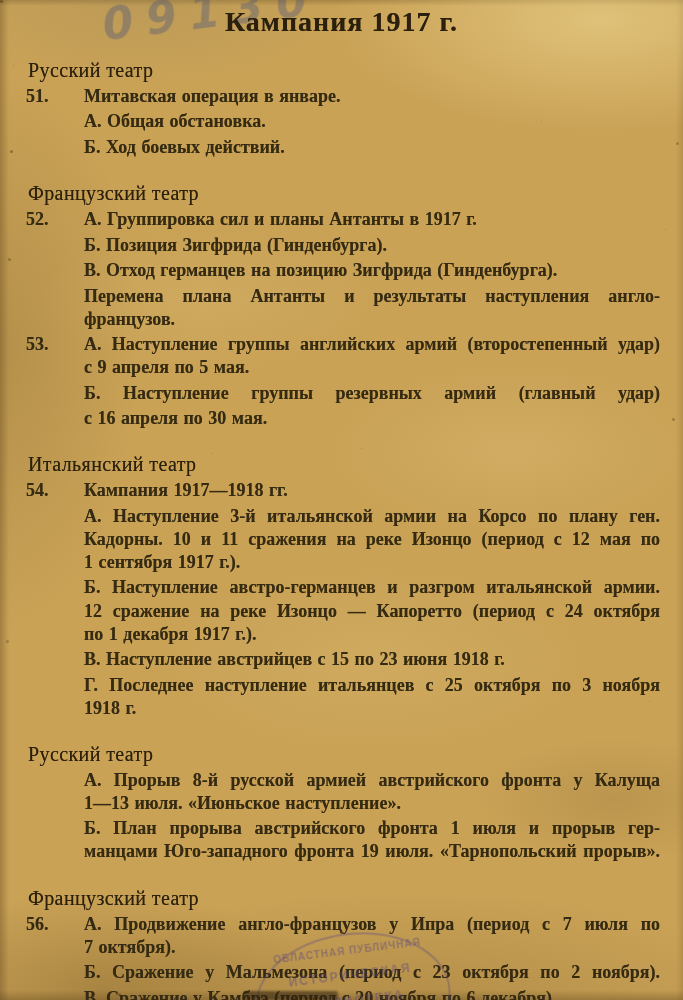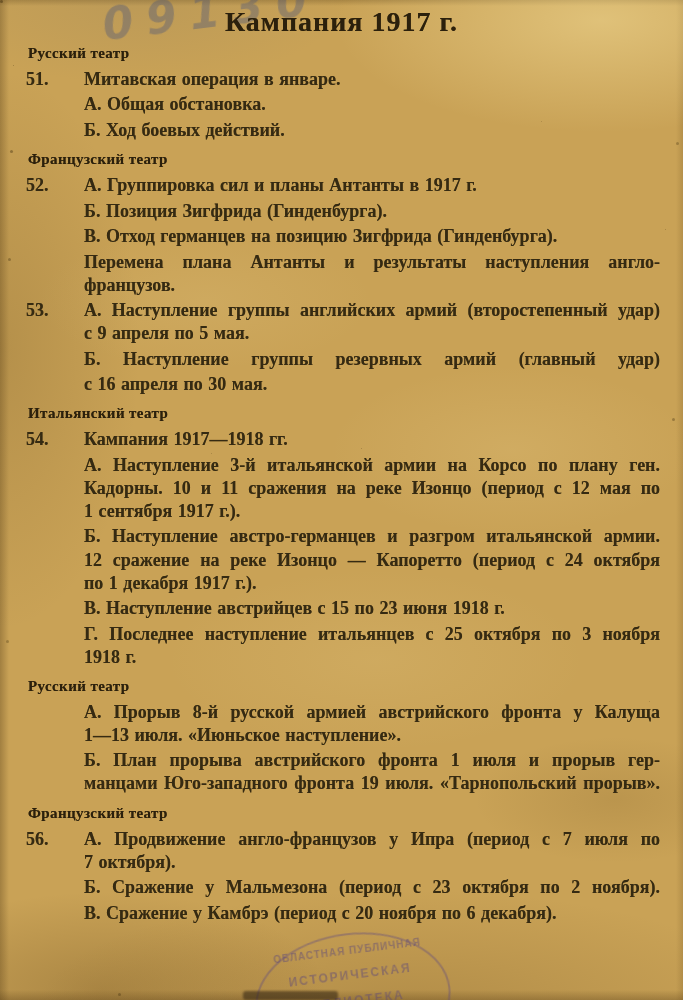--- a/index.html
+++ b/index.html
@@ -45,21 +45,21 @@
       648px 700px 0 -1px rgba(62,45,14,0.25);
     pointer-events:none;
   }
   .content{position:absolute;inset:0;padding-top:8px;}
   .title{
     font-size:28px;font-weight:bold;text-align:center;line-height:28px;
     letter-spacing:1px;color:#2b200c;
     text-shadow:0 0 0.5px rgba(43,32,12,0.6);
   }
   .heading{
-    margin:5px 0 3px 28px;font-size:15px;font-weight:bold;line-height:24px;
+    margin:22px 0 3px 28px;font-size:20px;font-weight:normal;line-height:24px;
     color:#2b200c;letter-spacing:0.4px;
     text-shadow:0 0 0.5px rgba(43,32,12,0.6);
   }
   .item{
     position:relative;margin:2.4px 23px 0 0;padding-left:84px;
     font-size:18px;font-weight:bold;line-height:23.1px;
     color:#352a12;word-spacing:1px;
     text-shadow:0 0 0.4px rgba(53,42,18,0.5);
   }
   .num{position:absolute;left:26px;top:0;}

